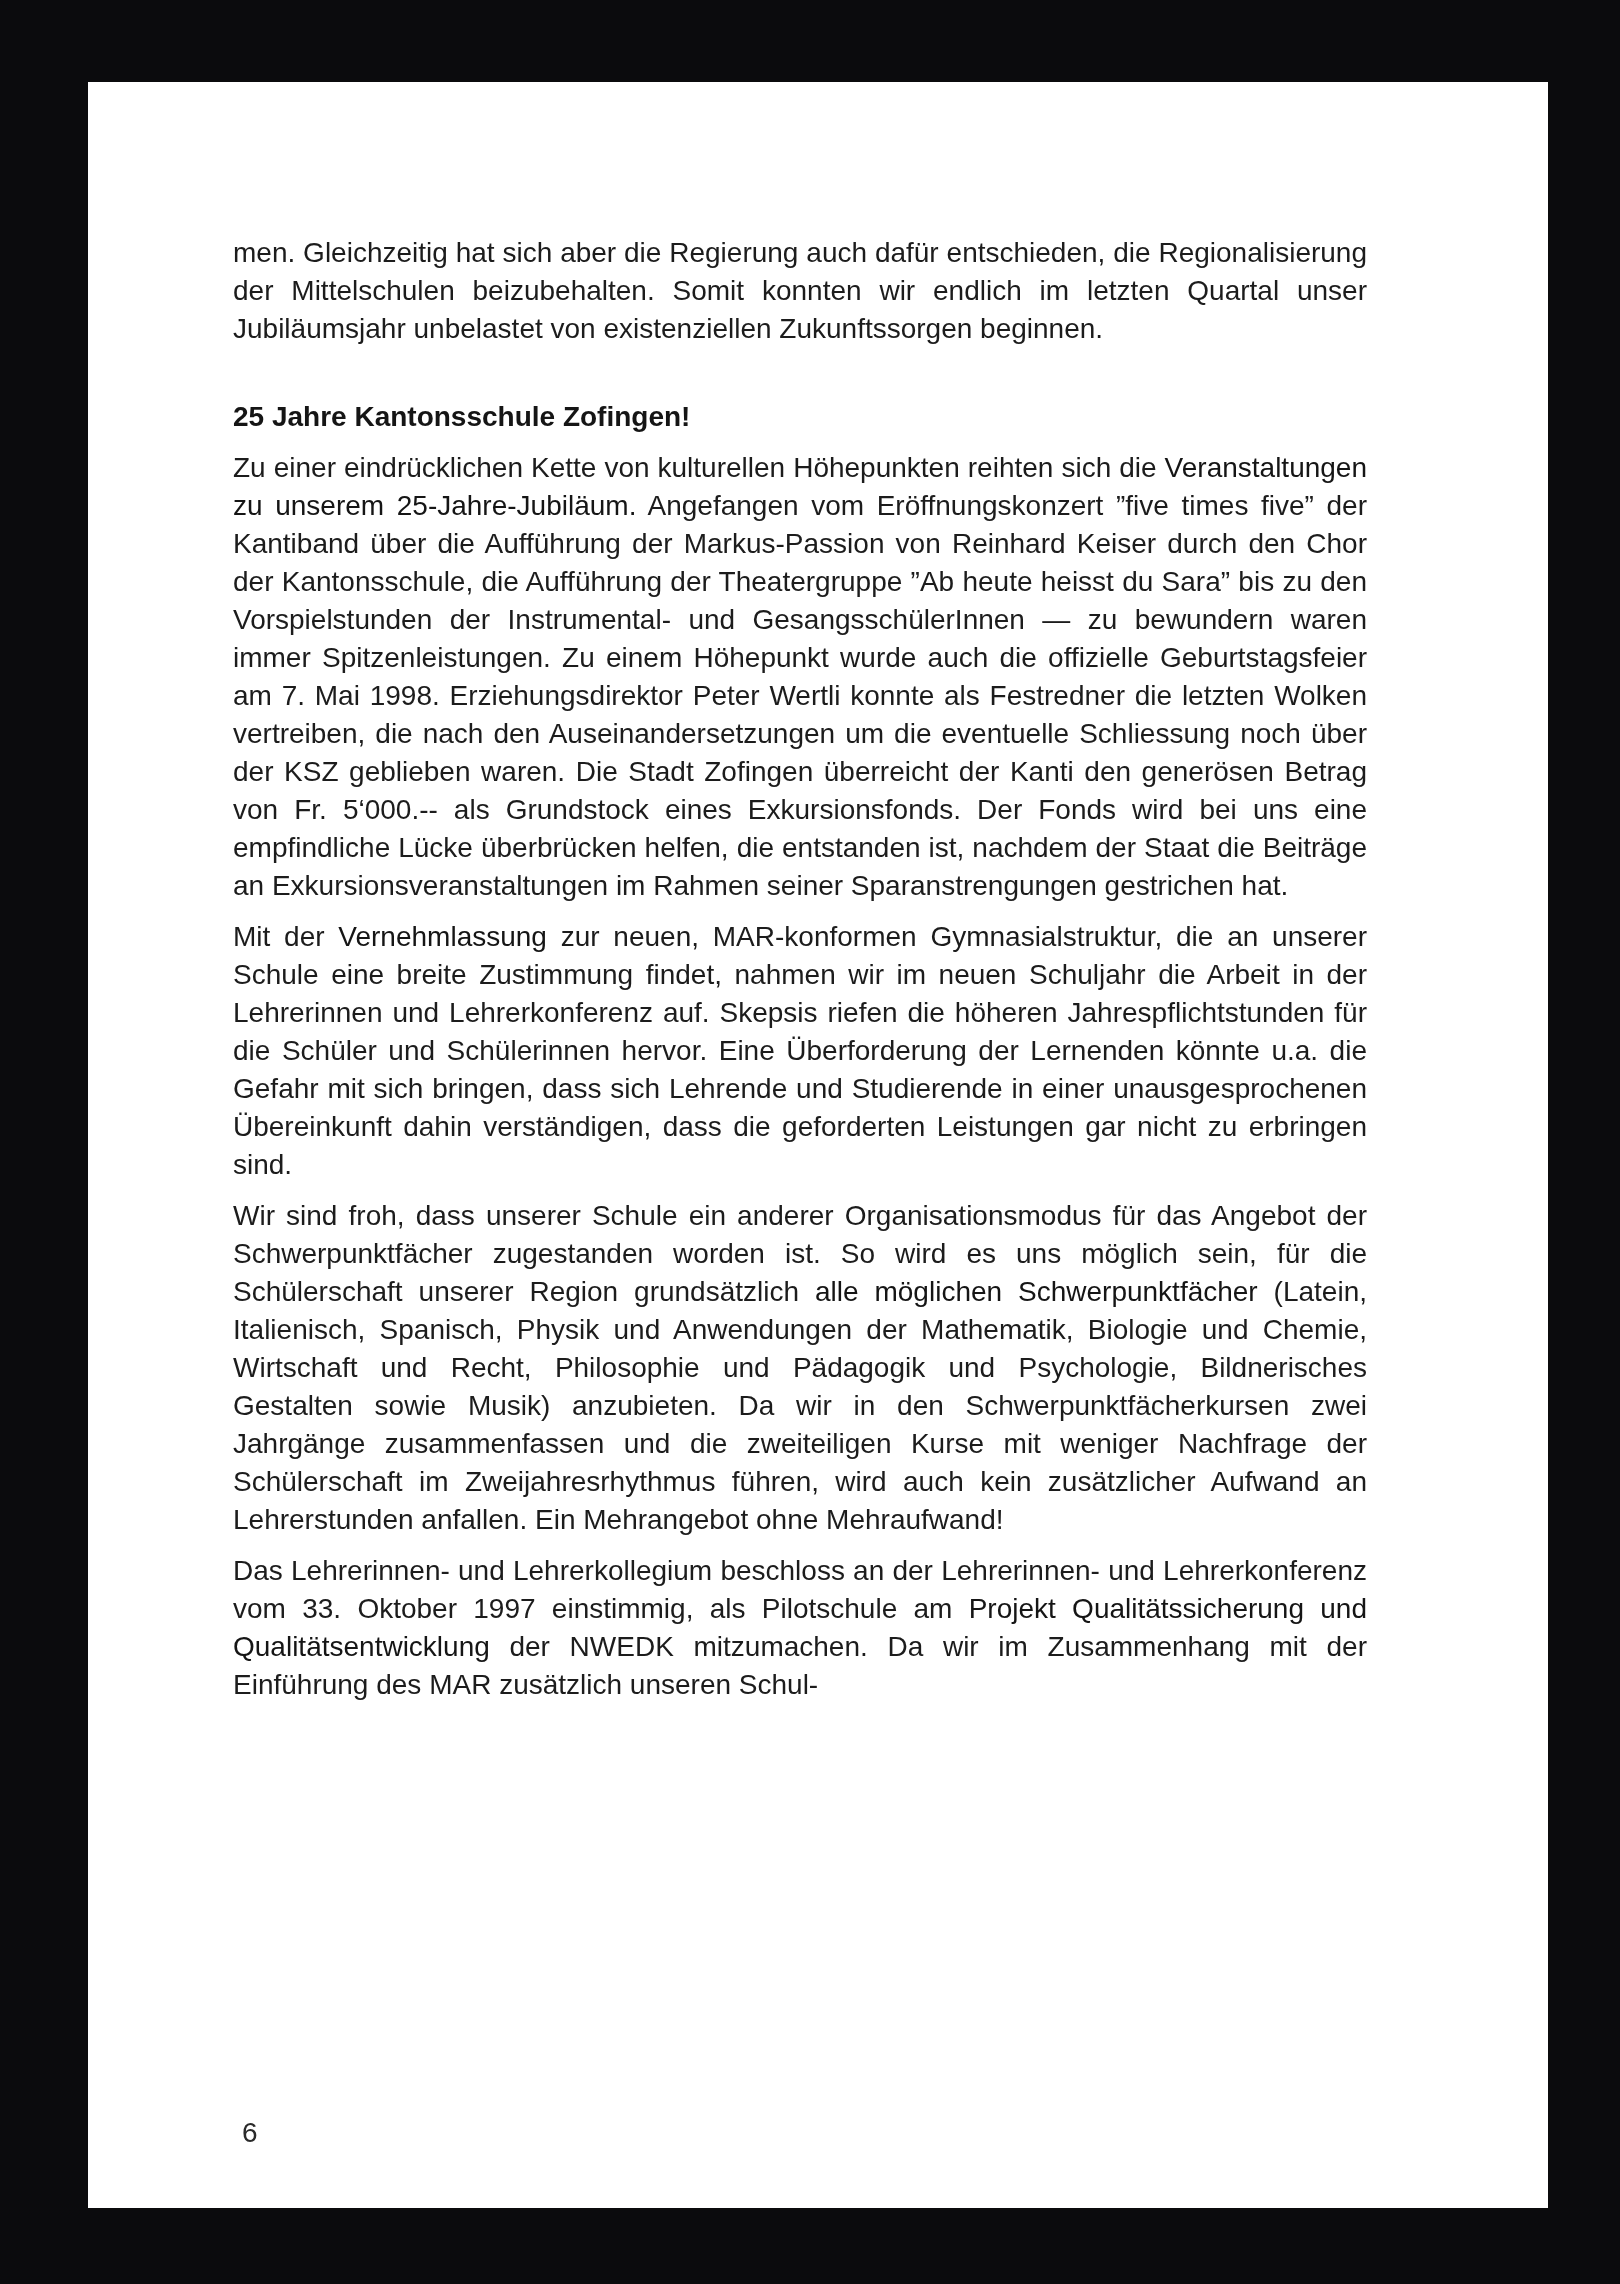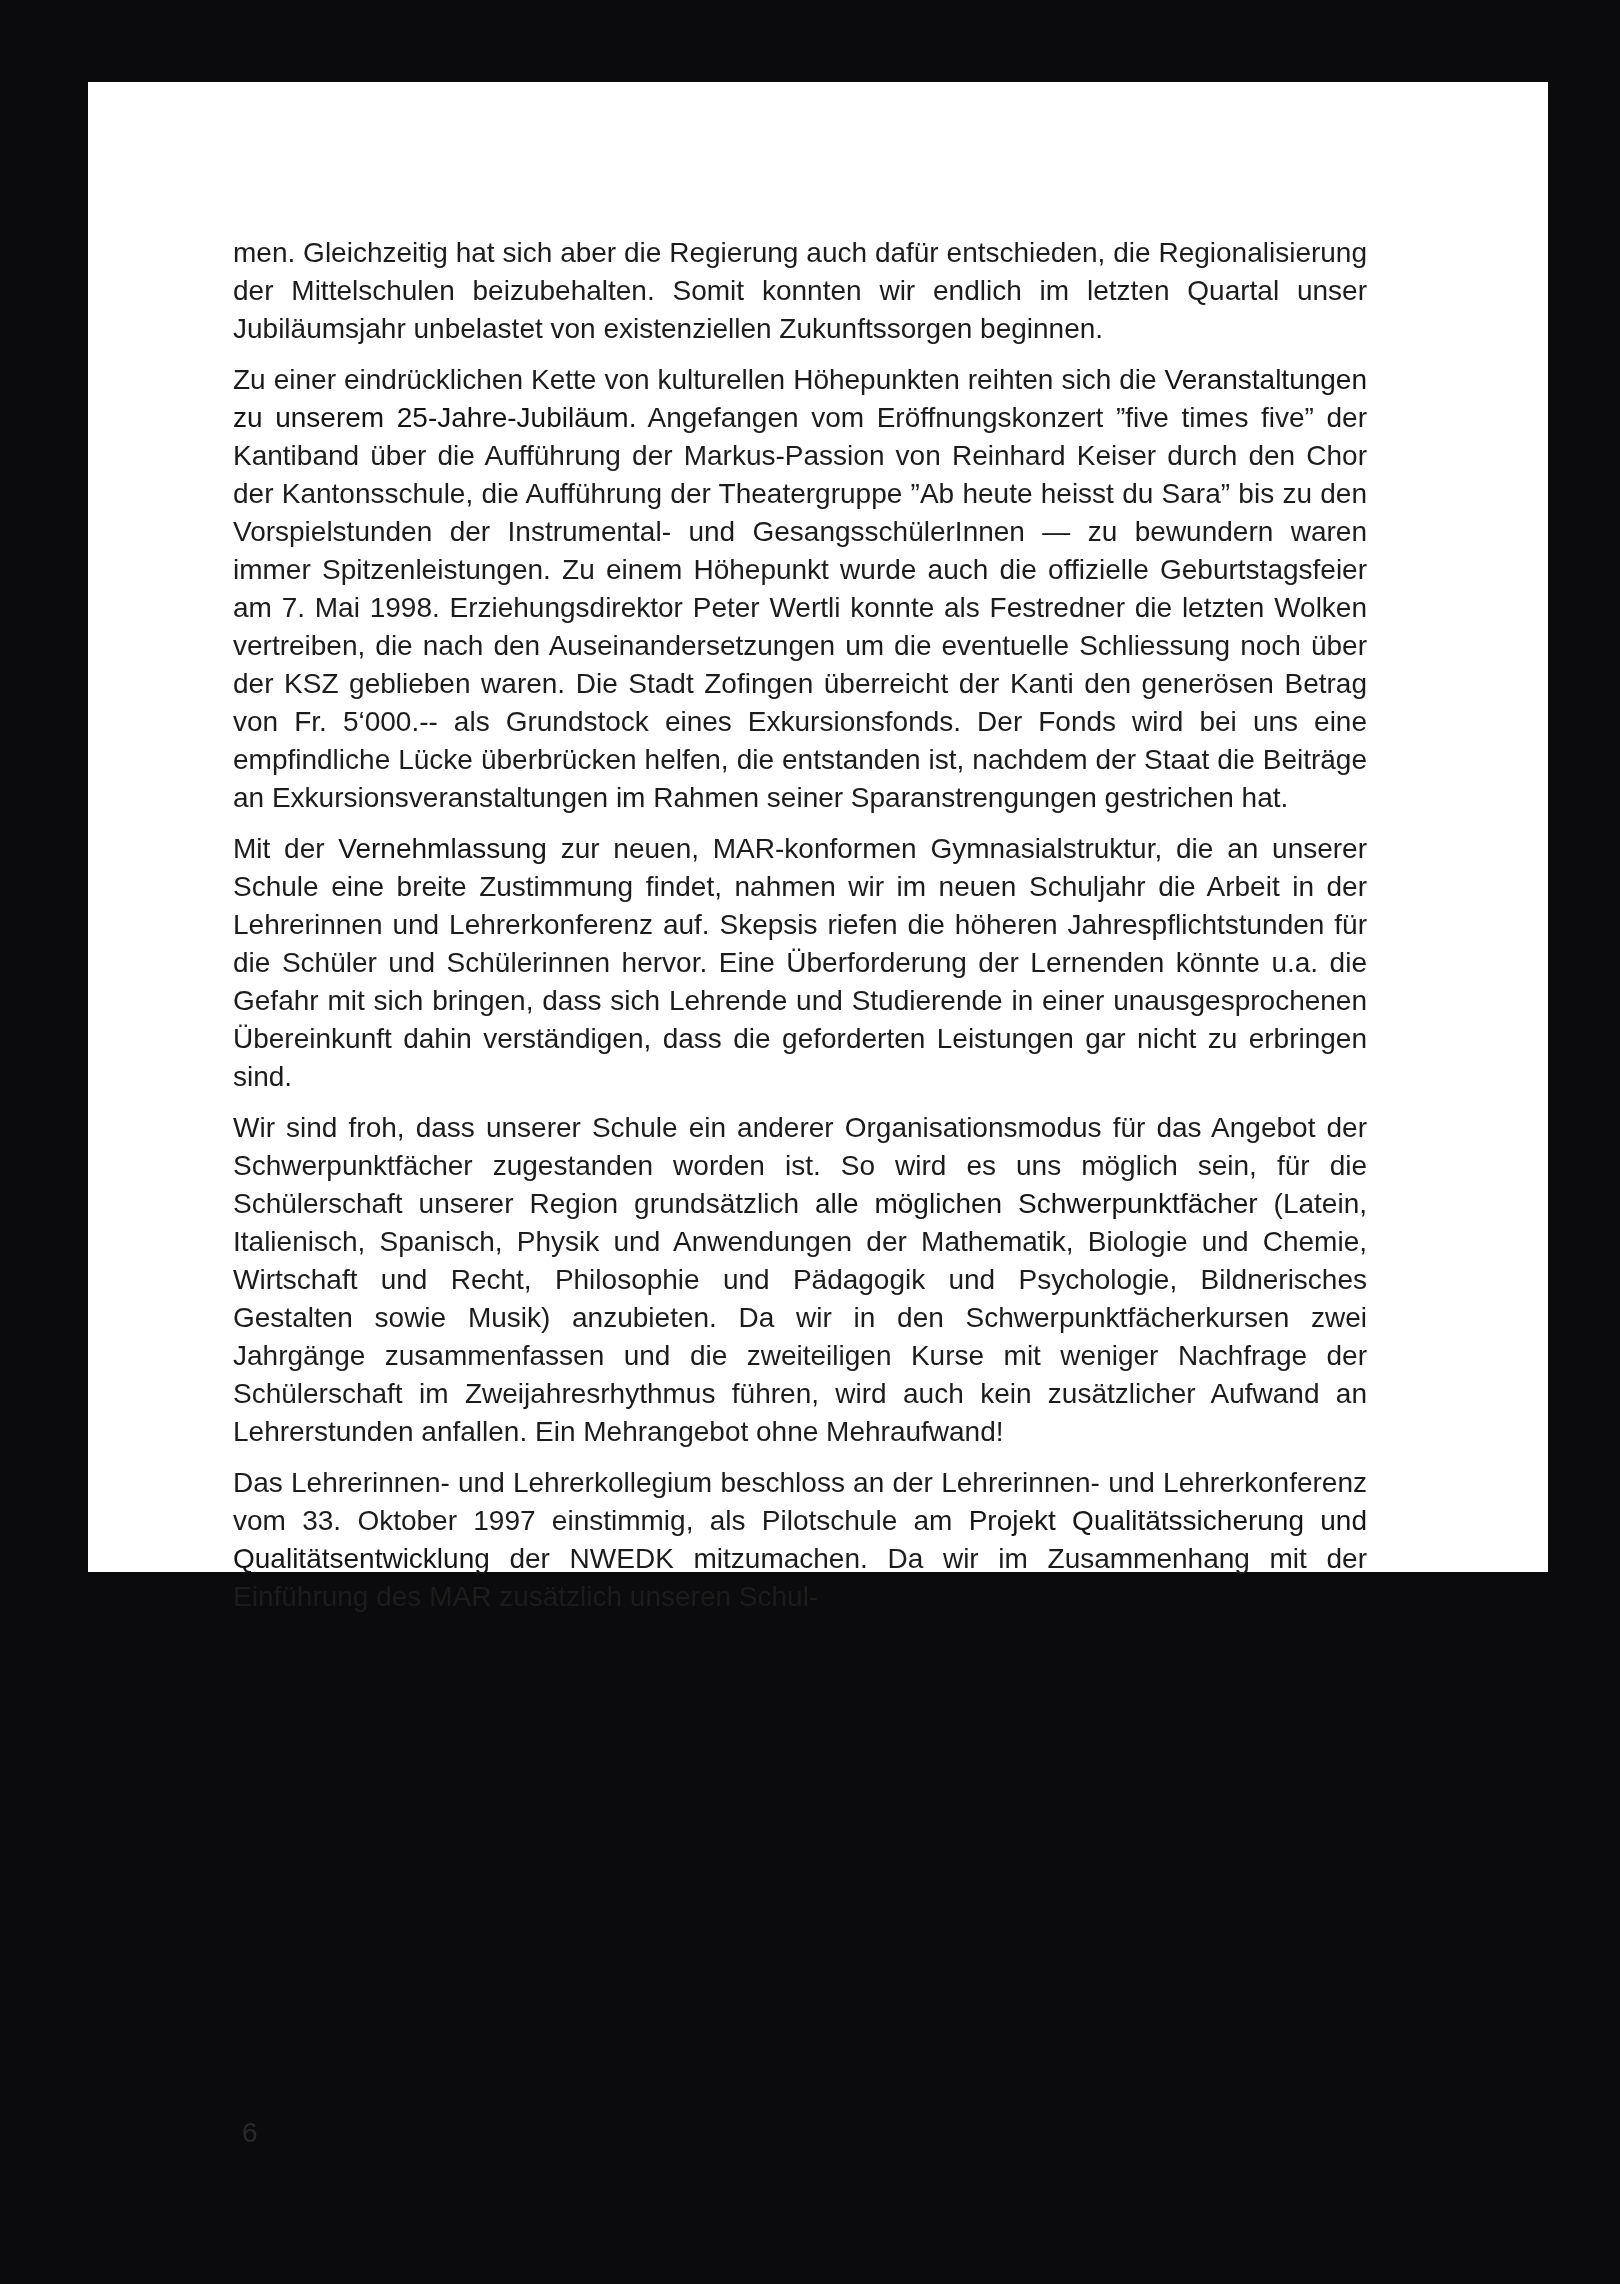--- a/index.html
+++ b/index.html
@@ -11,21 +11,21 @@
     height: 2284px;
     background: #0b0b0d;
     position: relative;
     overflow: hidden;
   }
   .page {
     position: absolute;
     left: 88px;
     top: 82px;
     width: 1460px;
-    height: 1490px;
+    height: 2126px;
     background: #ffffff;
   }
   .content {
     position: absolute;
     left: 145px;
     top: 152px;
     width: 1134px;
     font-family: "Liberation Sans", sans-serif;
     font-size: 28px;
     line-height: 38px;
@@ -60,20 +60,21 @@
 <body>
 
 <div class="page">
   <div class="content">
 
     <p>
       <span>men. Gleichzeitig hat sich aber die Regierung auch dafür entschieden, die Regionalisierung der Mittelschulen beizubehalten. Somit konnten wir endlich im letzten Quartal unser Jubiläumsjahr unbelastet von existenziellen Zukunftssorgen beginnen.</span>
     </p>
 
 
+    <div class="heading">25 Jahre Kantonsschule Zofingen!</div>
 
     <p>
       <span>Zu einer eindrücklichen Kette von kulturellen Höhepunkten reihten sich die </span><b>Veranstaltungen zu unserem 25-Jahre-Jubiläum.</b><span> Angefangen vom Eröffnungskonzert ”five times five” der Kantiband über die Aufführung der Markus-Passion von Reinhard Keiser durch den Chor der Kantonsschule, die Aufführung der Theatergruppe ”Ab heute heisst du Sara” bis zu den Vorspielstunden der Instrumental- und GesangsschülerInnen — zu bewundern waren immer Spitzenleistungen. Zu einem Höhepunkt wurde auch die offizielle Geburtstagsfeier am 7. Mai 1998. Erziehungsdirektor Peter Wertli konnte als Festredner die letzten Wolken vertreiben, die nach den Auseinandersetzungen um die eventuelle Schliessung noch über der KSZ geblieben waren. Die Stadt Zofingen überreicht der Kanti den generösen Betrag von Fr. 5‘000.-- als Grundstock eines Exkursionsfonds. Der Fonds wird bei uns eine empfindliche Lücke überbrücken helfen, die entstanden ist, nachdem der Staat die Beiträge an Exkursionsveranstaltungen im Rahmen seiner Sparanstrengungen gestrichen hat.</span>
     </p>
 
     <p>
       <span>Mit der </span><b>Vernehmlassung</b><span> zur neuen, MAR-konformen Gymnasialstruktur, die an unserer Schule eine breite Zustimmung findet, nahmen wir im neuen Schuljahr die Arbeit in der Lehrerinnen und Lehrerkonferenz auf. Skepsis riefen die höheren Jahrespflichtstunden für die Schüler und Schülerinnen hervor. Eine Überforderung der Lernenden könnte u.a. die Gefahr mit sich bringen, dass sich Lehrende und Studierende in einer unausgesprochenen Übereinkunft dahin verständigen, dass die geforderten Leistungen gar nicht zu erbringen sind.</span>
     </p>
 
     <p>

